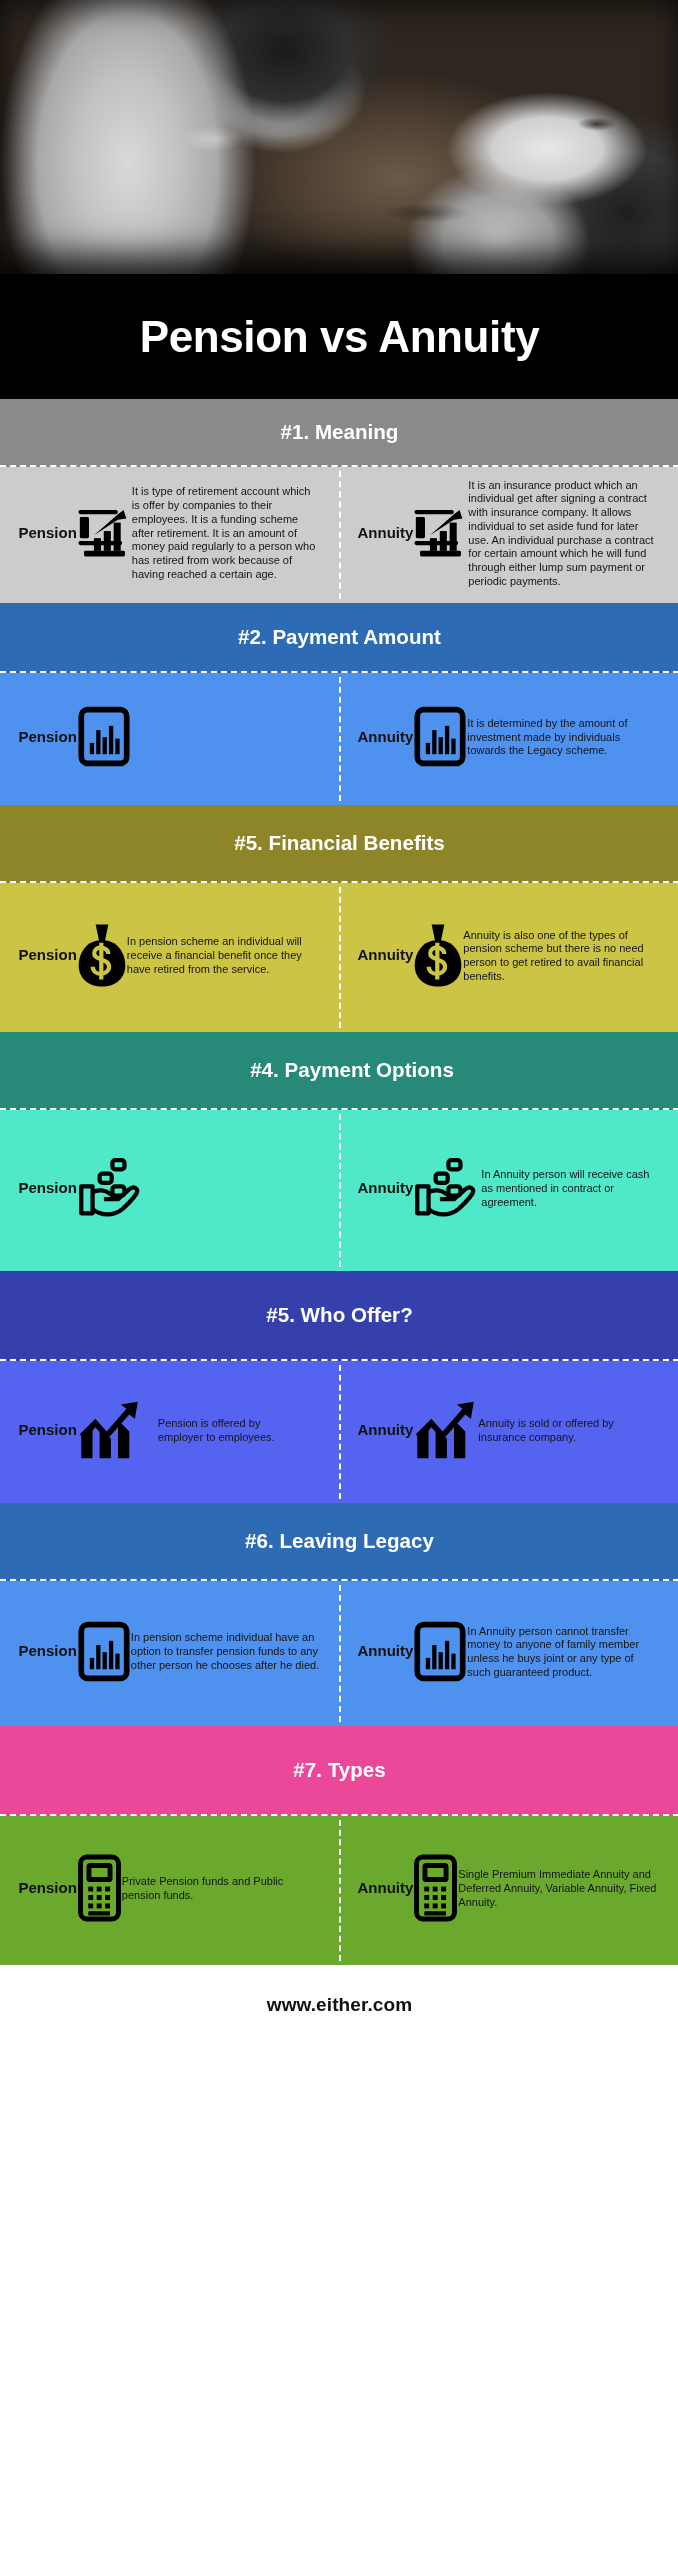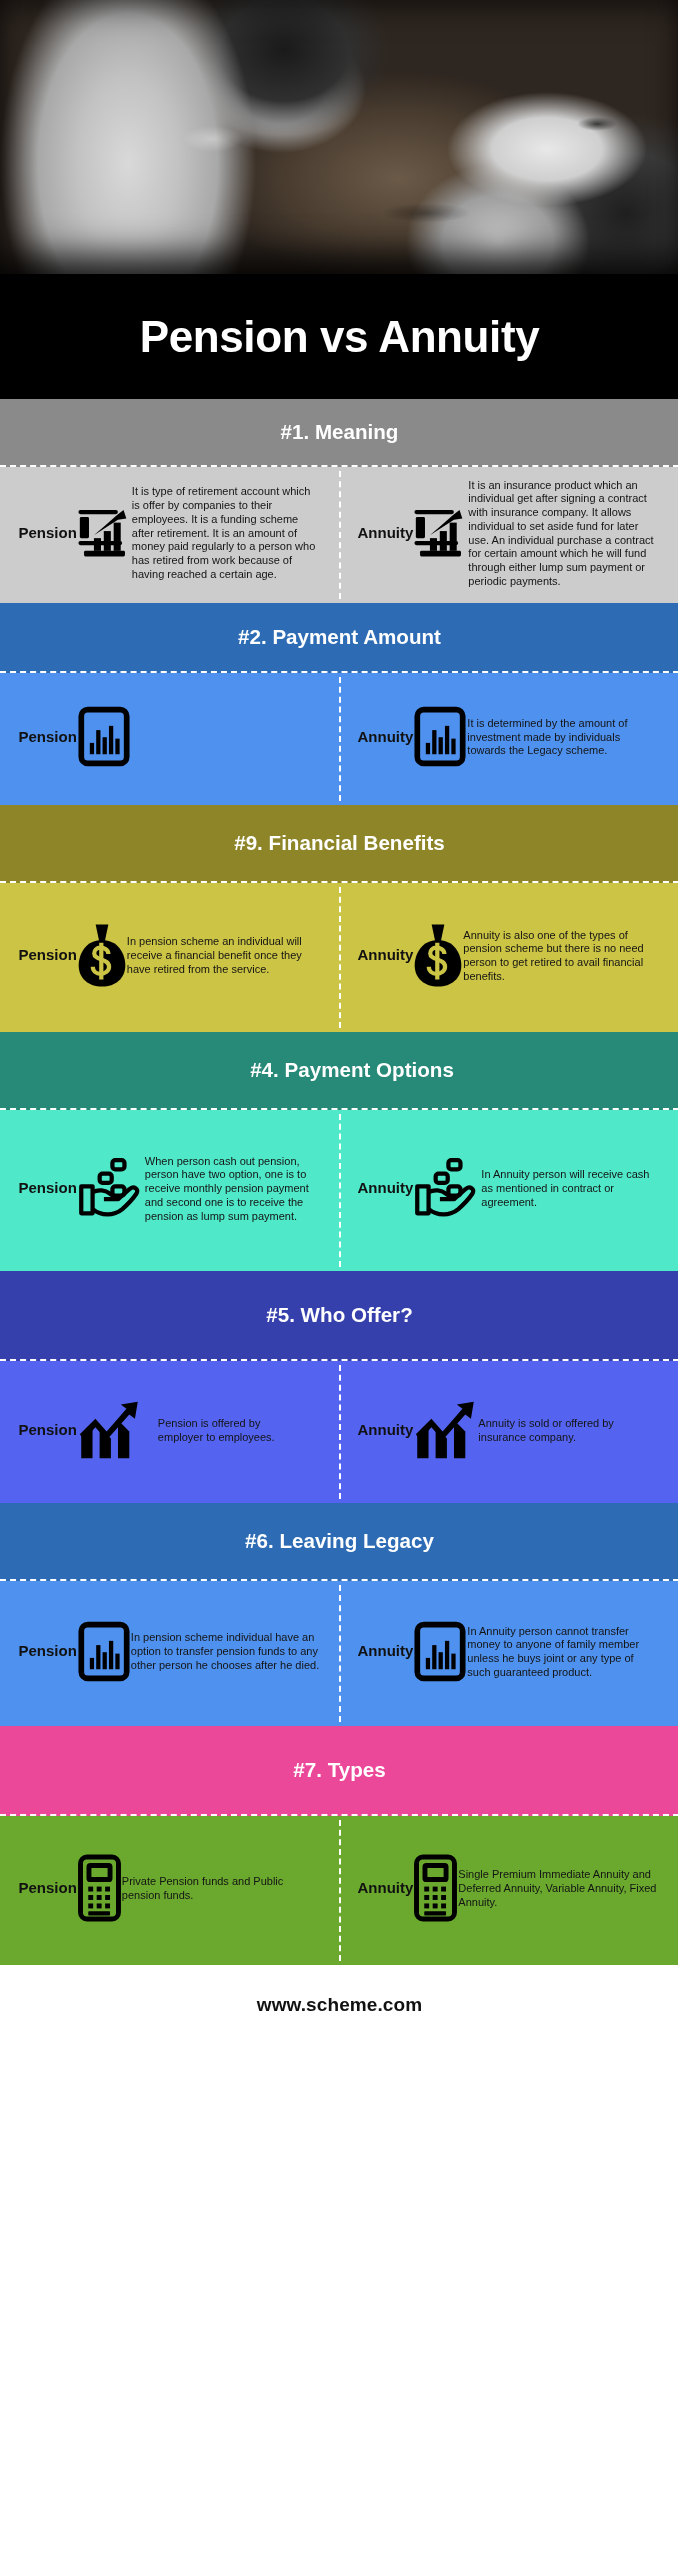--- a/index.html
+++ b/index.html
@@ -145,21 +145,21 @@
                   <rect x="54" y="46" width="6" height="22"></rect>
                 </g>
               </svg>
             </span>
             <p class="desc" style="margin:0;">It is determined by the amount of investment made by individuals towards the Legacy scheme.</p>
           </div>
         </div>
       </div>
       <div class="section">
         <div class="sec-head" style="background:#8d8527;height:78px;">
-          <h2>#9. Financial Benefits</h2>
+          <h2>#5. Financial Benefits</h2>
         </div>
         <div class="sec-body" style="background:#ccc444;min-height:149px;">
           <div class="col">
             <h3>Pension</h3>
             <span class="icon">
               <svg width="50" height="65" viewBox="0 0 70 92">
                 <g fill="#000">
                   <path d="M26 2 L44 2 L39 26 L31 26 Z"></path>
                   <path d="M35 24 C58 24 68 44 68 60 C68 78 54 90 35 90 C16 90 2 78 2 60 C2 44 12 24 35 24 Z"></path>
                 </g>
@@ -202,21 +202,20 @@
                 <g fill="none" stroke="#000" stroke-width="6" stroke-linejoin="round">
                   <rect x="50" y="3" width="17" height="13" rx="4"></rect>
                   <rect x="32" y="22" width="17" height="13" rx="4"></rect>
                   <rect x="50" y="40" width="17" height="13" rx="4"></rect>
                   <rect x="6" y="40" width="16" height="38"></rect>
                   <path d="M22 48 C30 44 40 45 46 50 L58 58 L38 58"></path>
                   <path d="M22 72 C34 82 52 82 64 72 C72 65 80 56 84 50 C88 44 80 38 74 44 L58 58"></path>
                 </g>
               </svg>
             </span>
-            <p class="desc" style="margin:0;">When person cash out pension, person have two option, one is to receive monthly pension payment and second one is to receive the pension as lump sum payment.</p>
           </div>
           <div class="divider"></div>
           <div class="col">
             <h3>Annuity</h3>
             <span class="icon">
               <svg width="68" height="61" viewBox="0 0 96 86">
                 <g fill="none" stroke="#000" stroke-width="6" stroke-linejoin="round">
                   <rect x="50" y="3" width="17" height="13" rx="4"></rect>
                   <rect x="32" y="22" width="17" height="13" rx="4"></rect>
                   <rect x="50" y="40" width="17" height="13" rx="4"></rect>
@@ -362,17 +361,17 @@
                 </g>
               </svg>
             </span>
             <p class="desc" style="margin:0;">Single Premium Immediate Annuity and Deferred Annuity, Variable Annuity, Fixed Annuity.</p>
           </div>
         </div>
       </div>
     </div>
 
   <div class="footer">
-    <span class="url">www.scheme.com</span>
+    <span class="url">www.either.com</span>
   </div>
 
 </div>
 
 
 </body></html>

